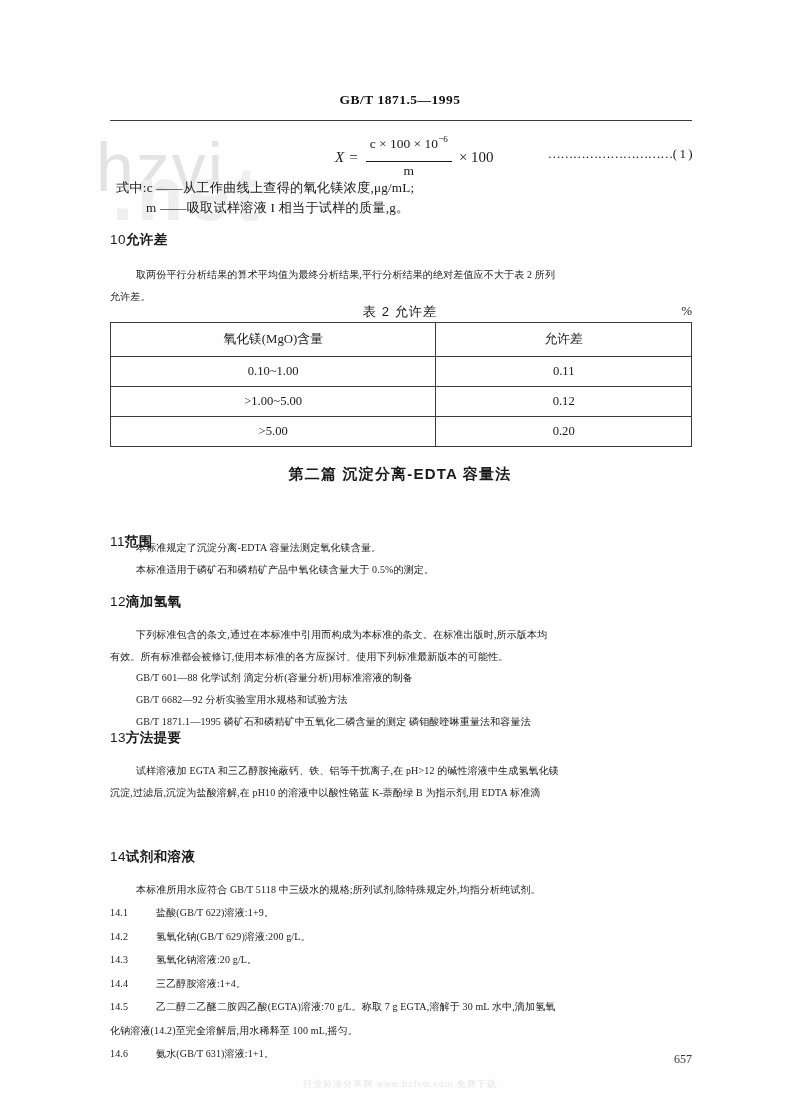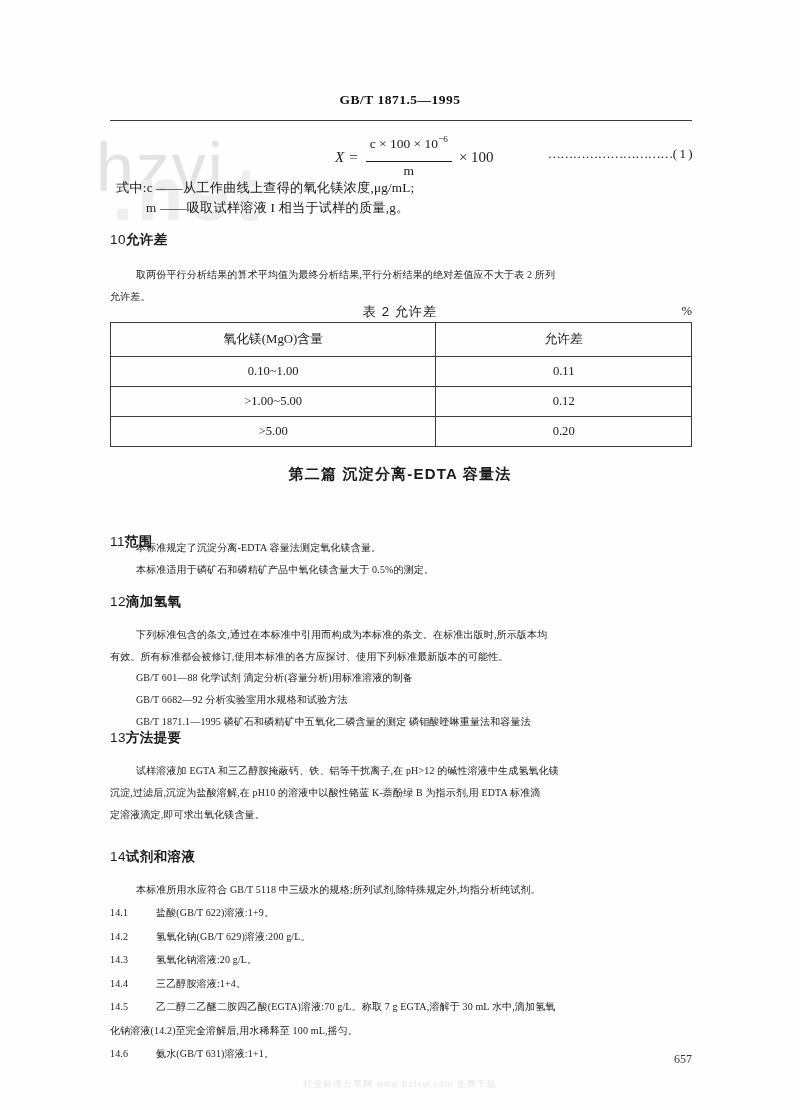--- a/index.html
+++ b/index.html
@@ -311,21 +311,20 @@
       <div>GB/T 6682—92   分析实验室用水规格和试验方法</div>
       <div>GB/T 1871.1—1995   磷矿石和磷精矿中五氧化二磷含量的测定   磷钼酸喹啉重量法和容量法</div>
     </div>
 
     <div class="sec-head" style="left:110px; top:729px;">
       <span class="num">13</span><span>方法提要</span>
     </div>
     <div class="body-text" style="left:110px; top:760px;">
       <div><span class="indent"></span><span>试样溶液加 EGTA 和三乙醇胺掩蔽钙、铁、铝等干扰离子,在 pH&gt;12 的碱性溶液中生成氢氧化镁</span></div>
       <div>沉淀,过滤后,沉淀为盐酸溶解,在 pH10 的溶液中以酸性铬蓝 K-萘酚绿 B 为指示剂,用 EDTA 标准滴</div>
-      <div>定溶液滴定,即可求出氧化镁含量。</div>
     </div>
 
     <div class="sec-head" style="left:110px; top:848px;">
       <span class="num">14</span><span>试剂和溶液</span>
     </div>
     <div class="body-text" style="left:110px; top:879px;">
       <div><span class="indent"></span><span>本标准所用水应符合 GB/T 5118 中三级水的规格;所列试剂,除特殊规定外,均指分析纯试剂。</span></div>
     </div>
 
     <div class="body-text" style="left:110px; top:901px; line-height:23.5px;">

